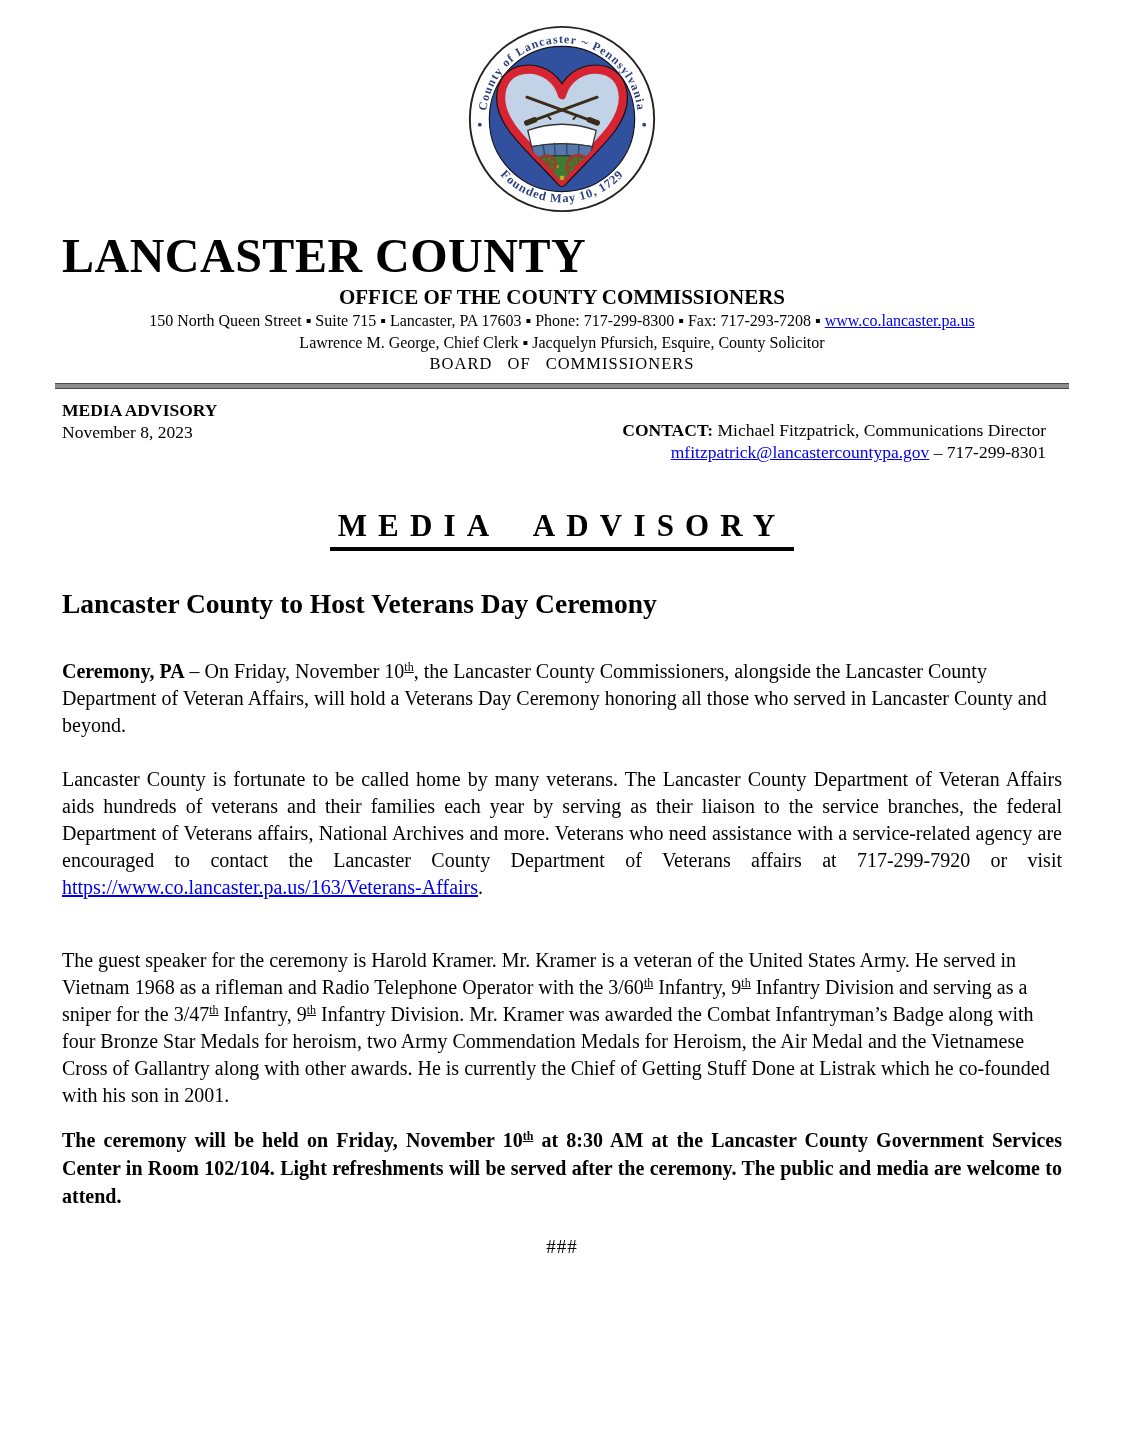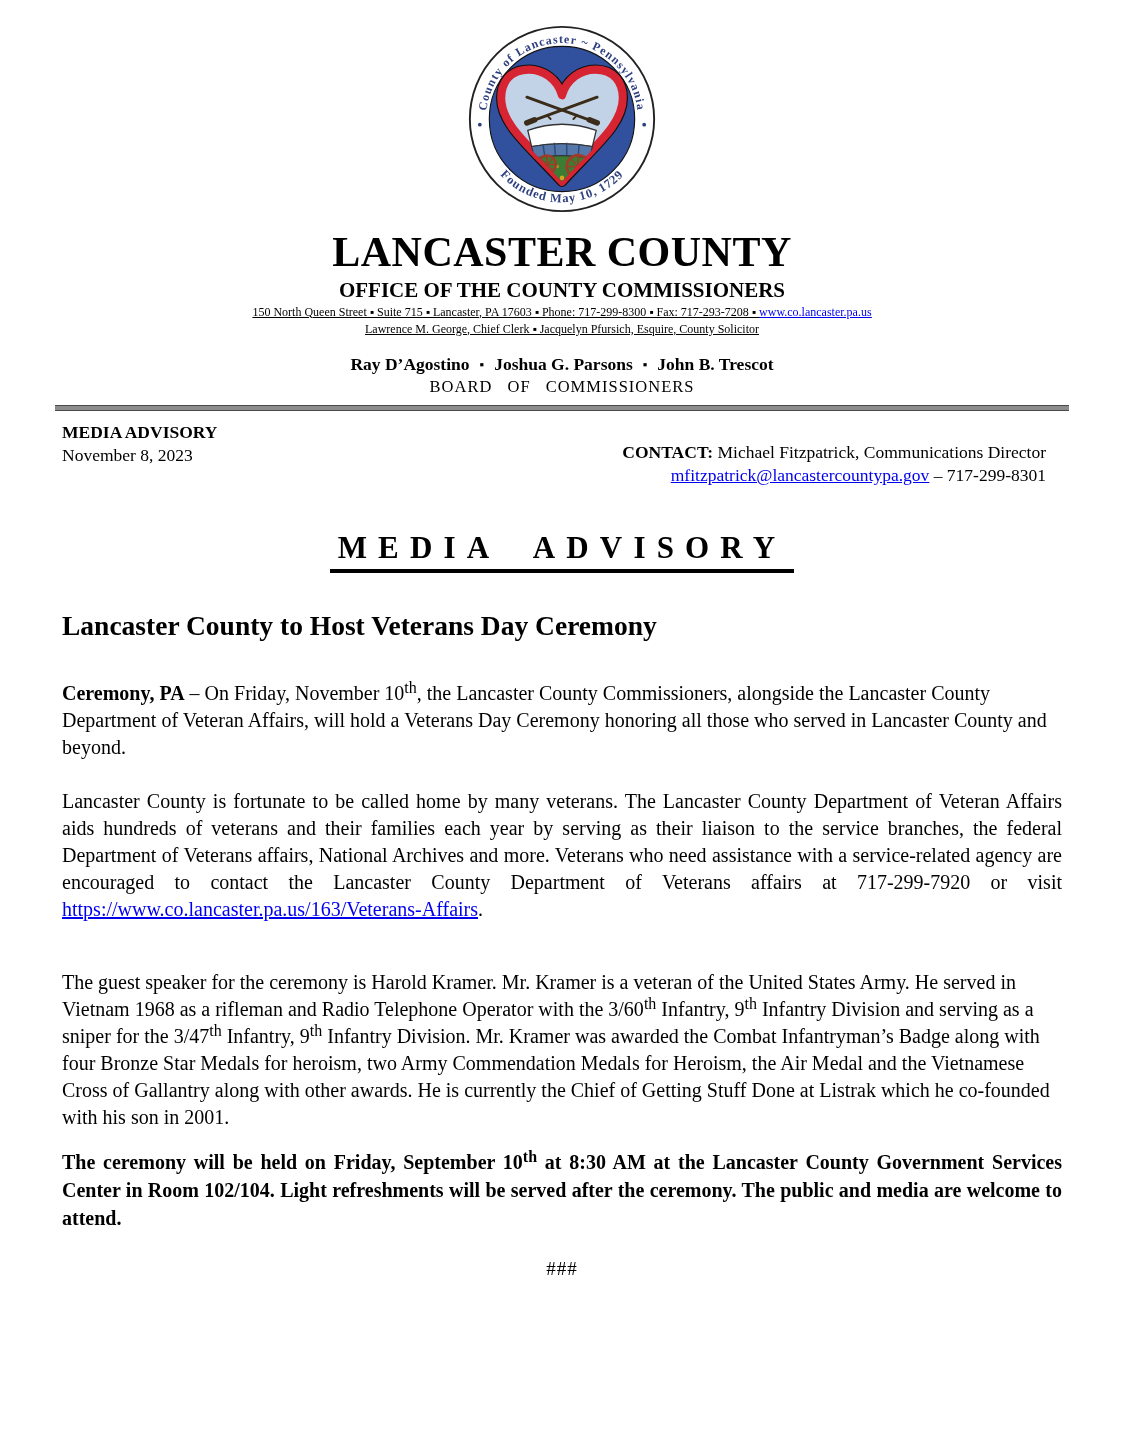--- a/index.html
+++ b/index.html
@@ -3,44 +3,44 @@
 <meta charset="utf-8">
 <style>
   html,body{margin:0;padding:0;background:#ffffff;}
   .page{
     width:1124px;height:1444px;margin:0 auto;background:#fff;position:relative;
     font-family:"Liberation Serif","DejaVu Serif",serif;color:#000;overflow:hidden;
   }
   .content{padding:0 62px;}
   .seal-wrap{text-align:center;padding-top:24px;height:192px;}
   .seal-wrap svg{width:202px;height:190px;}
-  .org-title{font-size:42px;font-weight:bold;text-align:center;margin:14px 0 0 0;line-height:1.08;letter-spacing:.5px;}
+  .org-title{font-size:48px;font-weight:bold;margin:14px 0 0 0;line-height:1.08;letter-spacing:.5px;}
   .org-office{font-size:21px;font-weight:bold;text-align:center;margin:3px 0 0 0;line-height:1.15;font-family:Liberation Serif, serif;}
-  .addr,.clerks{font-size:12px;text-align:center;line-height:1.26;margin-top:2px;text-decoration:underline;}
+  .addr,.clerks{font-size:16px;text-align:center;line-height:1.26;margin-top:2px;}
   .commissioners{font-size:17.5px;font-weight:bold;text-align:center;margin-top:17px;line-height:1.25;}
   .commissioners .sep{margin:0 10px;font-size:13px;vertical-align:1px;}
   .board{font-size:16.5px;text-align:center;letter-spacing:1px;word-spacing:10px;line-height:1.2;margin-top:1px;}
   .rule{height:4px;background:#8c8c8c;border-top:1px solid #4a4a4a;border-bottom:1px solid #4a4a4a;margin:9px -7px 0 -7px;}
   .advisory-row{display:flex;justify-content:space-between;margin-top:10px;font-size:17.5px;line-height:1.28;}
   .advisory-row .left{text-align:left;}
   .advisory-row .right{text-align:right;padding-right:16px;margin-top:20px;}
   .b{font-weight:bold;}
   a.lnk{color:#0000EE;text-decoration:underline;cursor:pointer;}
   .heading-wrap{text-align:center;margin-top:44px;}
   .heading{
     display:inline-block;font-size:31px;font-weight:bold;letter-spacing:.36em;word-spacing:.55em;
     border-bottom:4px solid #000;padding:0 8px 3px 8px;line-height:1.15;
   }
   .subheading{font-size:27.5px;font-weight:bold;text-align:left;margin-top:36px;line-height:1.2;}
   p.body-p{font-size:20px;line-height:27px;margin:0;}
   .p1{margin-top:38px !important;}
   .p2{margin-top:27px !important;text-align:justify;}
   .p3{margin-top:46px !important;}
   .p4{margin-top:17px !important;font-weight:bold;text-align:justify;line-height:28px !important;}
-  sup.s{font-size:16px;line-height:0;vertical-align:7px;}
+  sup.s{font-size:12px;line-height:0;vertical-align:7px;text-decoration:underline;}
   .end-mark{text-align:center;font-size:19px;margin-top:26px;letter-spacing:1px;}
 </style>
 </head>
 <body>
 
 <div class="page">
   <div class="content">
 
     <div class="seal-wrap">
       <svg viewBox="0 0 200 200" xmlns="http://www.w3.org/2000/svg">
@@ -114,23 +114,20 @@
         <circle cx="13.5" cy="106" r="2" fill="#2d3f7f"></circle>
         <circle cx="186.5" cy="106" r="2" fill="#2d3f7f"></circle>
       </svg>
     </div>
 
     <h1 class="org-title">LANCASTER COUNTY</h1>
     <div class="org-office">OFFICE OF THE COUNTY COMMISSIONERS</div>
     <div class="addr"><span>150 North Queen Street ▪ Suite 715 ▪ Lancaster, PA 17603 ▪ Phone: 717-299-8300 ▪ Fax: 717-293-7208 ▪ </span><a class="lnk">www.co.lancaster.pa.us</a></div>
     <div class="clerks">Lawrence M. George, Chief Clerk ▪ Jacquelyn Pfursich, Esquire, County Solicitor</div>
 
-    <div class="commissioners">
-      <span>Ray D’Agostino</span><span class="sep">▪</span><span>Joshua G. Parsons</span><span class="sep">▪</span><span>John B. Trescot</span>
-    </div>
     <div class="board">BOARD OF COMMISSIONERS</div>
 
     <div class="rule"></div>
 
     <div class="advisory-row">
       <div class="left">
         <div class="b">MEDIA ADVISORY</div>
         <div>November 8, 2023</div>
       </div>
       <div class="right">
@@ -143,18 +140,18 @@
       <span class="heading">MEDIA ADVISORY</span>
     </div>
     <div class="subheading">Lancaster County to Host Veterans Day Ceremony</div>
 
     <p class="body-p p1"><span class="b">Ceremony, PA</span><span> – On Friday, November 10</span><sup class="s">th</sup><span>, the Lancaster County Commissioners, alongside the Lancaster County Department of Veteran Affairs, will hold a Veterans Day Ceremony honoring all those who served in Lancaster County and beyond.</span></p>
 
     <p class="body-p p2"><span>Lancaster County is fortunate to be called home by many veterans. The Lancaster County Department of Veteran Affairs aids hundreds of veterans and their families each year by serving as their liaison to the service branches, the federal Department of Veterans affairs, National Archives and more. Veterans who need assistance with a service-related agency are encouraged to contact the Lancaster County Department of Veterans affairs at 717-299-7920 or visit </span><a class="lnk">https://www.co.lancaster.pa.us/163/Veterans-Affairs</a><span>.</span></p>
 
     <p class="body-p p3"><span>The guest speaker for the ceremony is Harold Kramer. Mr. Kramer is a veteran of the United States Army. He served in Vietnam 1968 as a rifleman and Radio Telephone Operator with the 3/60</span><sup class="s">th</sup><span> Infantry, 9</span><sup class="s">th</sup><span> Infantry Division and serving as a sniper for the 3/47</span><sup class="s">th</sup><span> Infantry, 9</span><sup class="s">th</sup><span> Infantry Division. Mr. Kramer was awarded the Combat Infantryman’s Badge along with four Bronze Star Medals for heroism, two Army Commendation Medals for Heroism, the Air Medal and the Vietnamese Cross of Gallantry along with other awards. He is currently the Chief of Getting Stuff Done at Listrak which he co-founded with his son in 2001.</span></p>
 
-    <p class="body-p p4"><span>The ceremony will be held on Friday, September 10</span><sup class="s">th</sup><span> at 8:30 AM at the Lancaster County Government Services Center in Room 102/104. Light refreshments will be served after the ceremony. The public and media are welcome to attend.</span></p>
+    <p class="body-p p4"><span>The ceremony will be held on Friday, November 10</span><sup class="s">th</sup><span> at 8:30 AM at the Lancaster County Government Services Center in Room 102/104. Light refreshments will be served after the ceremony. The public and media are welcome to attend.</span></p>
 
     <div class="end-mark">###</div>
 
   </div>
 </div>
 
 </body></html>

